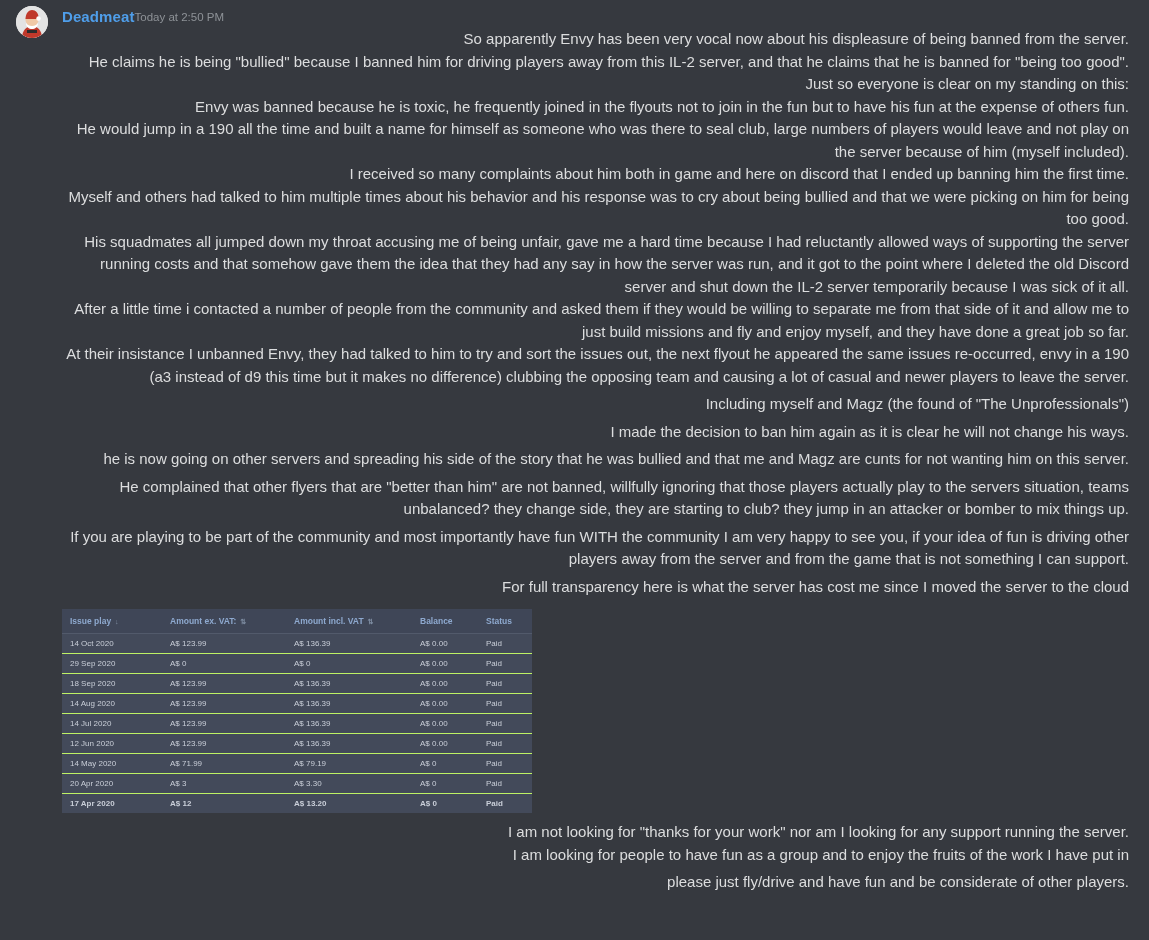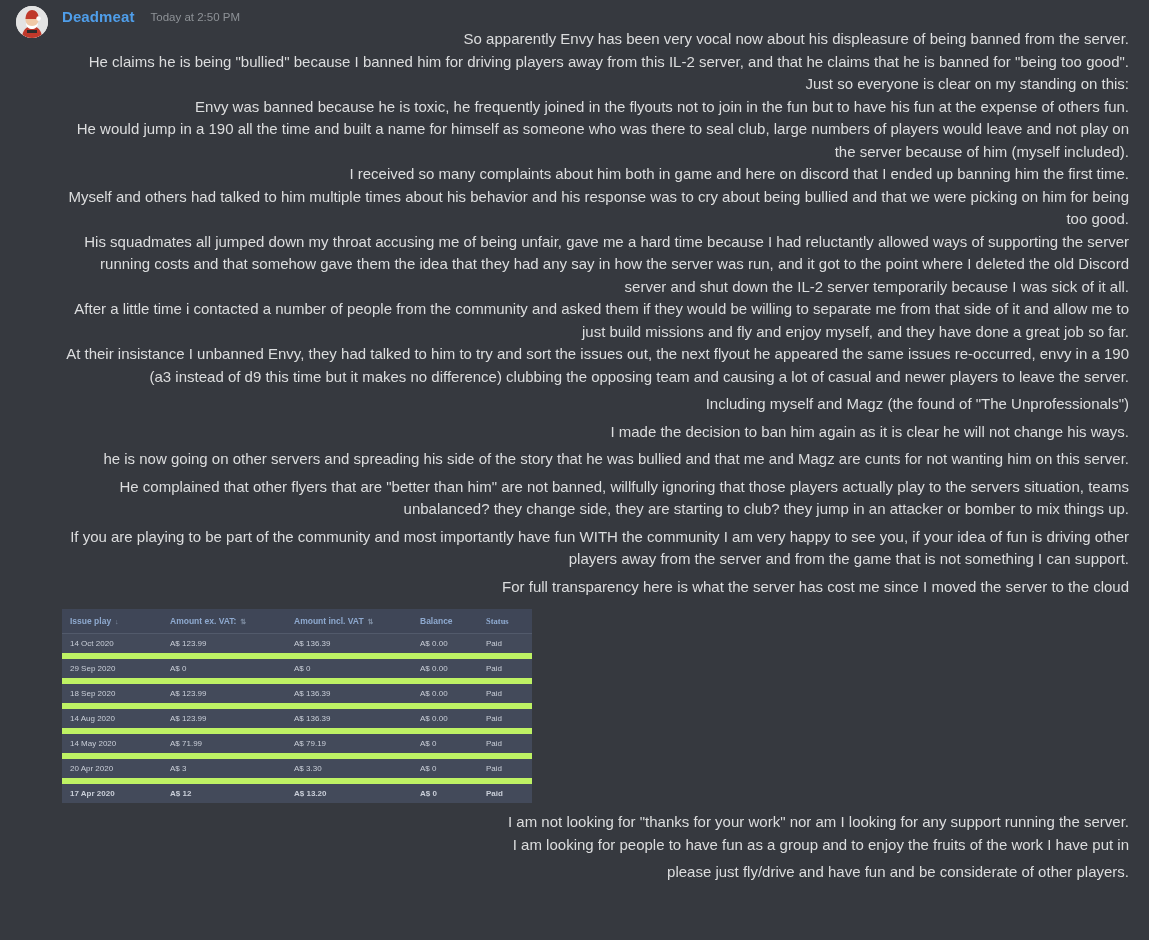--- a/index.html
+++ b/index.html
@@ -37,21 +37,21 @@
   }
   .username {
     color: #4f9eea;
     font-size: 15px;
     font-weight: bold;
     letter-spacing: 0.1px;
   }
   .timestamp {
     color: #8e9297;
     font-size: 11.5px;
-    margin-left: 16px;
+    margin-left: 0;
     vertical-align: 1px;
   }
   .line {
     font-size: 15px;
     line-height: 22.5px;
     color: #dcddde;
     white-space: pre-wrap;
     word-wrap: break-word;
     text-align: right;
   }
@@ -74,30 +74,30 @@
     color: #8ea9cf;
     font-weight: bold;
     font-size: 8.5px;
     text-align: left;
     padding: 7px 6px 7px 8px;
     border-bottom: 1px solid #525a6b;
     white-space: nowrap;
   }
   table.invoices tbody td {
     padding: 5px 6px 5px 8px;
-    border-bottom: 6px solid #bef264;
+    border-bottom: 1px solid #bef264;
     white-space: nowrap;
     font-size: 8px;
   }
   table.invoices tbody tr:last-child td { border-bottom: none; font-weight: bold; }
   .col-date   { width: 86px; }
   .col-exvat  { width: 110px; }
   .col-invat  { width: 112px; }
   .col-bal    { width: 52px; }
-  .col-status { width: 40px; font-family: Liberation Serif, serif; }
+  .col-status { width: 40px; }
   th .sort-icon {
     color: #7f8ea3;
     font-size: 7px;
     margin-left: 4px;
   }
 </style>
 </head>
 <body>
 
 <div class="message">
@@ -179,20 +179,34 @@
           <td>Paid</td>
         </tr>
         <tr>
           <td>14 Aug 2020</td>
           <td>A$ 123.99</td>
           <td>A$ 136.39</td>
           <td>A$ 0.00</td>
           <td>Paid</td>
         </tr>
         <tr>
+          <td>14 Jul 2020</td>
+          <td>A$ 123.99</td>
+          <td>A$ 136.39</td>
+          <td>A$ 0.00</td>
+          <td>Paid</td>
+        </tr>
+        <tr>
+          <td>12 Jun 2020</td>
+          <td>A$ 123.99</td>
+          <td>A$ 136.39</td>
+          <td>A$ 0.00</td>
+          <td>Paid</td>
+        </tr>
+        <tr>
           <td>14 May 2020</td>
           <td>A$ 71.99</td>
           <td>A$ 79.19</td>
           <td>A$ 0</td>
           <td>Paid</td>
         </tr>
         <tr>
           <td>20 Apr 2020</td>
           <td>A$ 3</td>
           <td>A$ 3.30</td>

